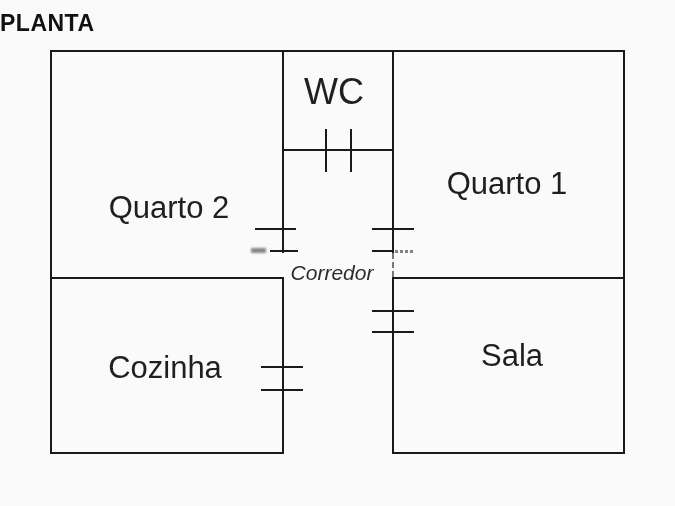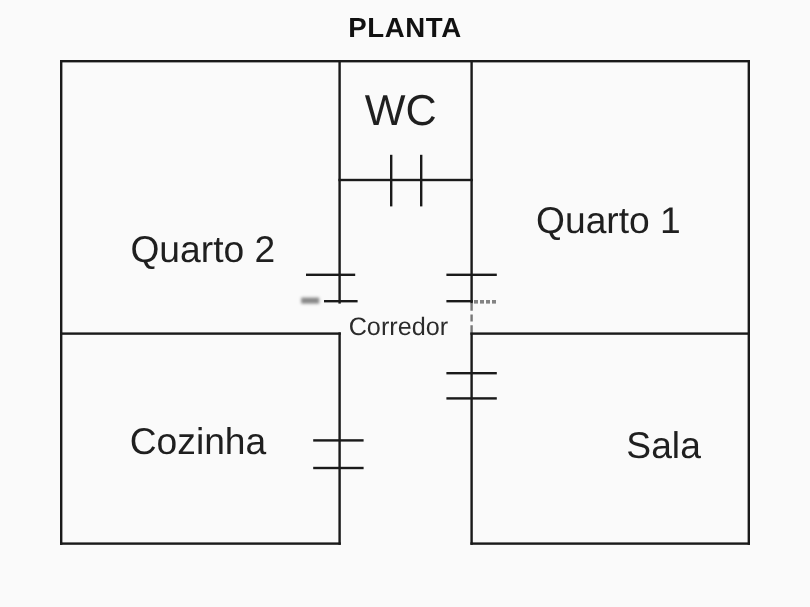--- a/index.html
+++ b/index.html
@@ -38,36 +38,35 @@
   .dashed-wall {
     position: absolute;
     width: 0;
     border-left: 2px dashed #777;
   }
   .plan-title {
     position: absolute;
     top: 10px;
     left: 0;
     width: 675px;
-    text-align: center;
     font-size: 23px;
     font-weight: 700;
     letter-spacing: 0.5px;
     color: #111;
   }
   .room-label {
     position: absolute;
     transform: translate(-50%, -50%);
     color: var(--text);
     white-space: nowrap;
     font-weight: 400;
   }
   .lbl-lg { font-size: 31px; }
   .lbl-wc { font-size: 36px; }
-  .lbl-sm { font-size: 21px; color: #2b2b2b; }
+  .lbl-sm { font-size: 21px; color: #2b2b2b; font-style: italic; }
 </style>
 </head>
 <body>
 
 <div class="plan">
 
   <div class="plan-title">PLANTA</div>
 
   <div class="wall" style="left:50px; top:50px;  width:575px; height:2px;"></div>
   <div class="wall" style="left:50px; top:50px;  width:2px;   height:404px;"></div>
@@ -102,15 +101,15 @@
   <div class="tick" style="left:261px; top:389px; width:42px; height:2px;"></div>
 
   <div class="tick" style="left:372px; top:310px; width:42px; height:2px;"></div>
   <div class="tick" style="left:372px; top:331px; width:42px; height:2px;"></div>
 
   <div class="room-label lbl-lg" style="left:169px; top:172px;margin-top:36px;">Quarto 2</div>
   <div class="room-label lbl-wc" style="left:334px; top:92px;">WC</div>
   <div class="room-label lbl-lg" style="left:507px; top:184px;">Quarto 1</div>
   <div class="room-label lbl-sm" style="left:332px; top:273px;">Corredor</div>
   <div class="room-label lbl-lg" style="left:165px; top:368px;">Cozinha</div>
-  <div class="room-label lbl-lg" style="left:512px; top:372px;margin-left:41px;">Sala</div>
+  <div class="room-label lbl-lg" style="left:512px; top:356px;">Sala</div>
 
 </div>
 
 </body></html>

